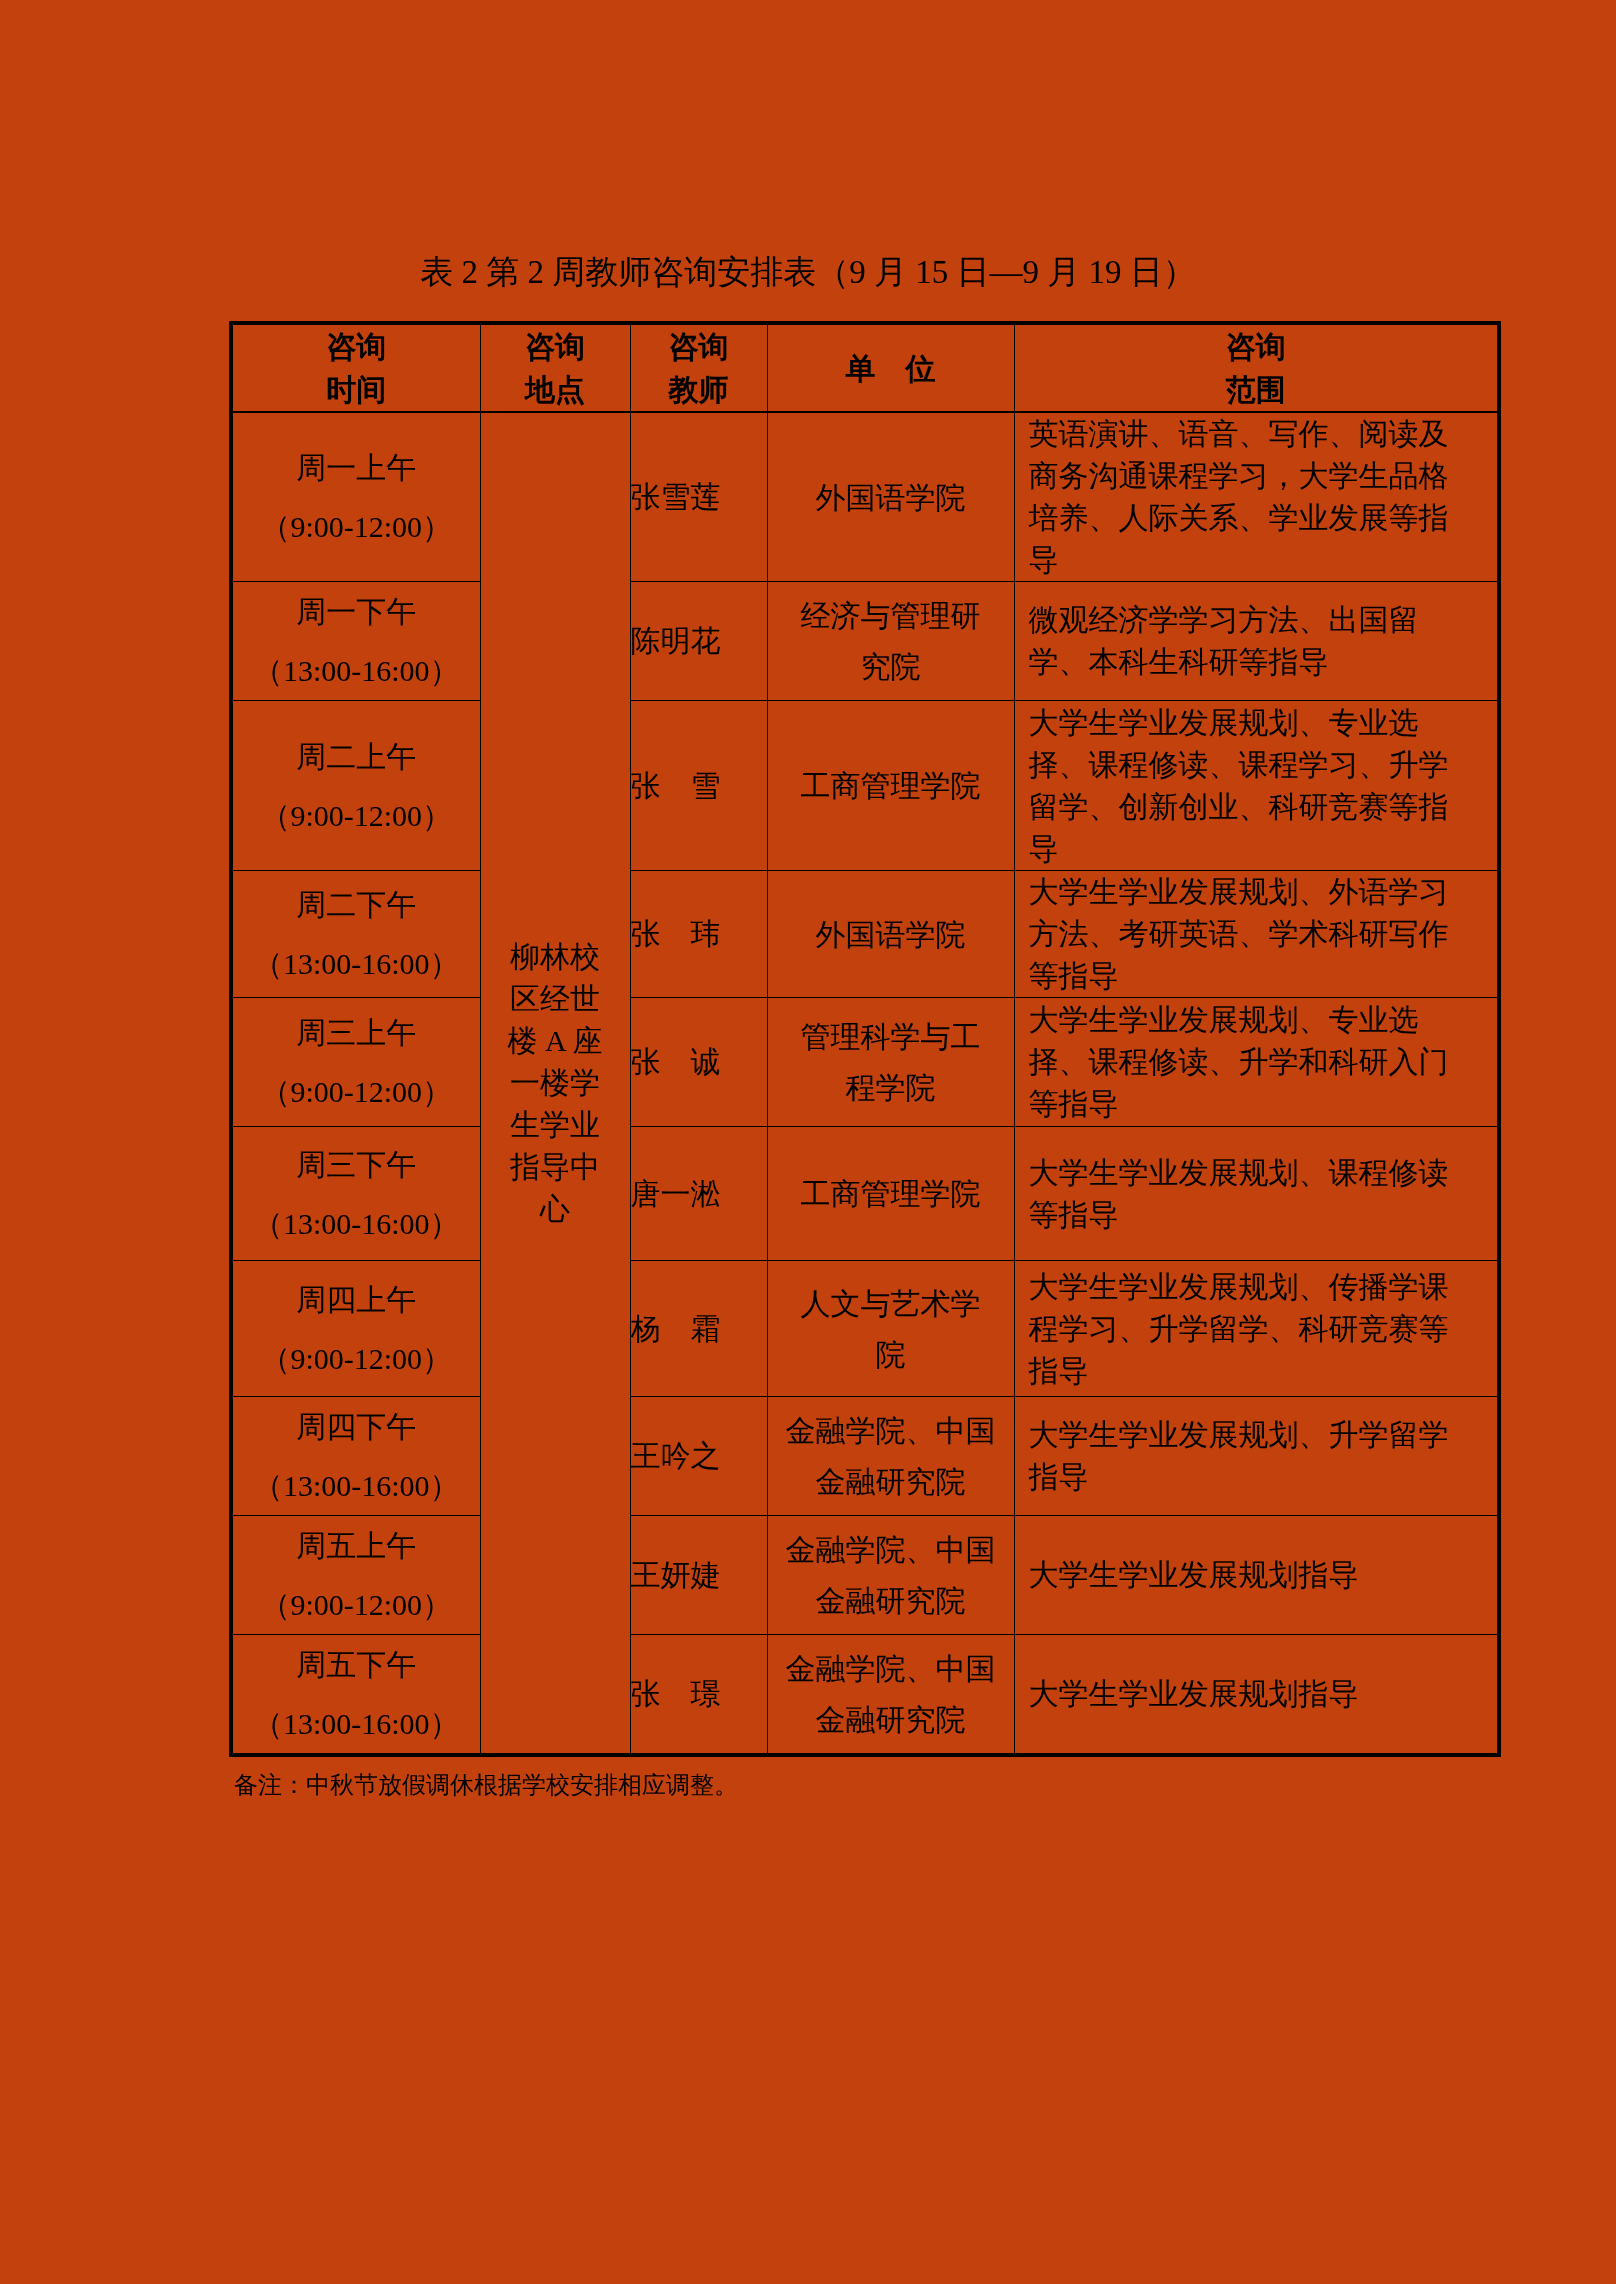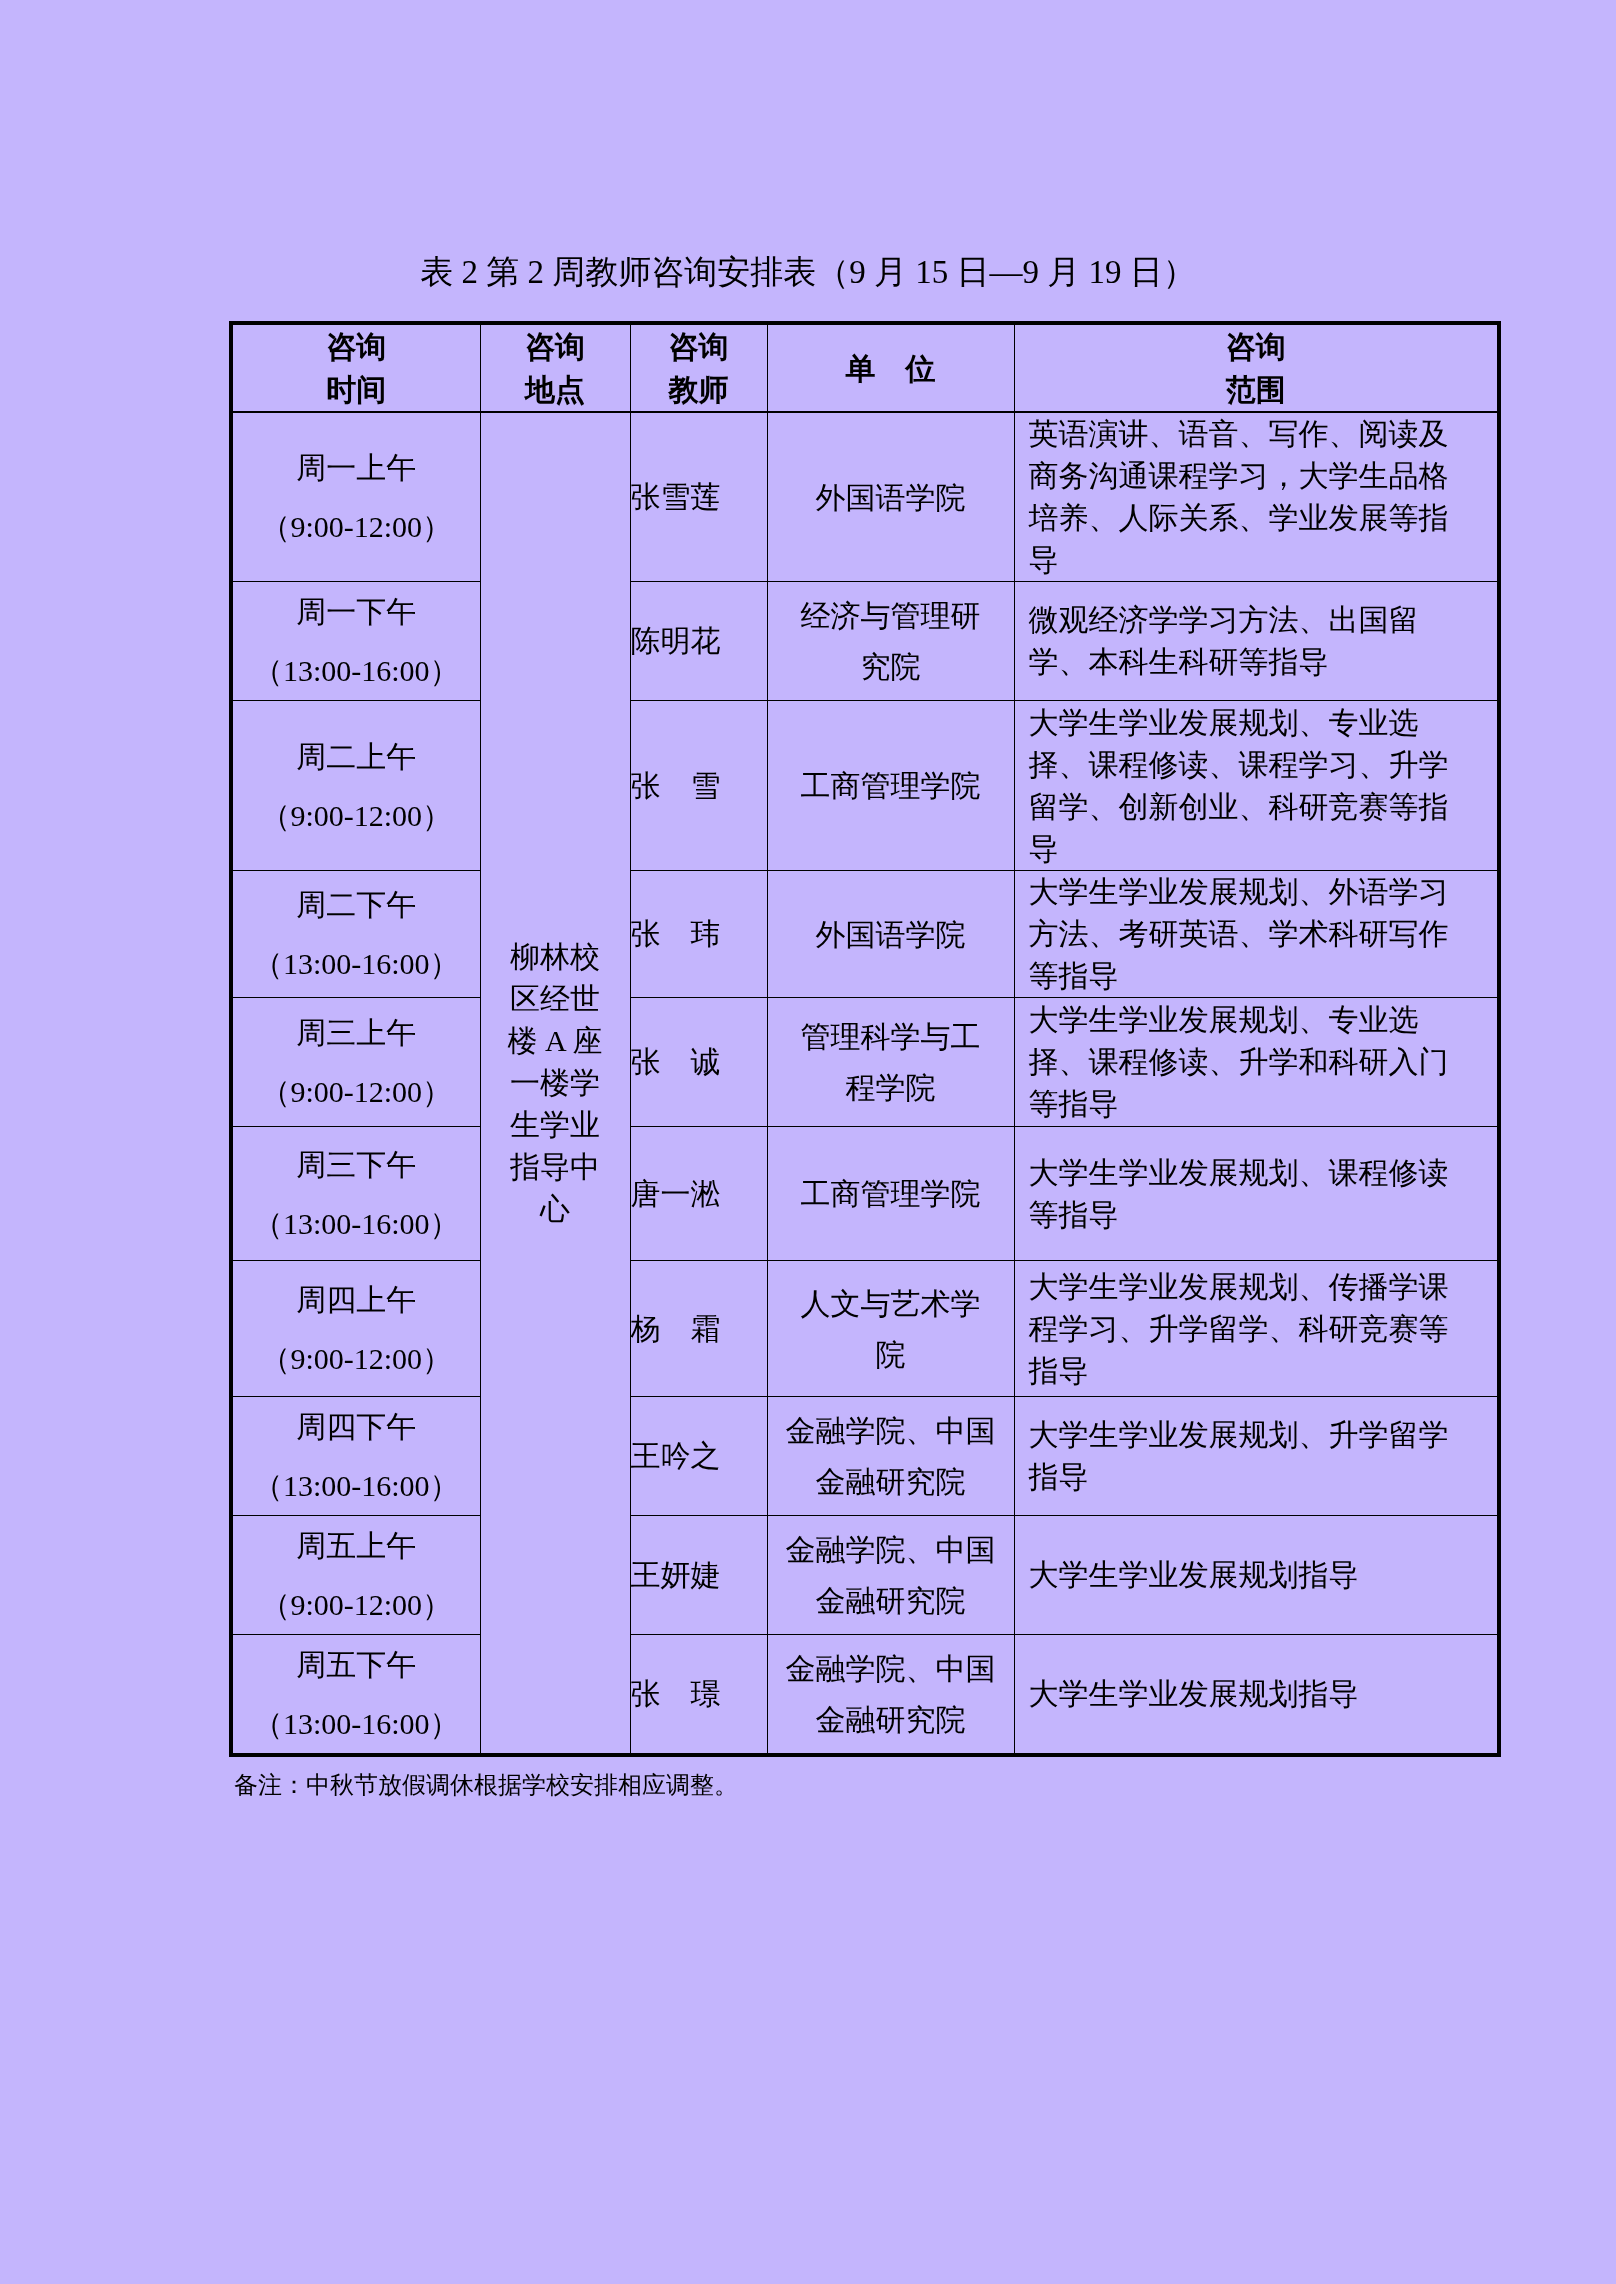--- a/index.html
+++ b/index.html
@@ -5,21 +5,21 @@
   html, body { margin: 0; padding: 0; }
   body {
     width: 1616px; height: 2284px;
     background: #ffffff;
     color: #000000;
     font-family: "Liberation Serif", "DejaVu Serif", serif;
     position: relative;
   }
   .page {
     position: absolute; inset: 0;
-    background: #c4b5fd;
+    background: #c2410c;
   }
   .doc-title {
     position: absolute;
     top: 253px; left: 0; width: 1616px;
     text-align: center;
     font-size: 33px;
     line-height: 39px;
     white-space: nowrap;
   }
   table.schedule {

